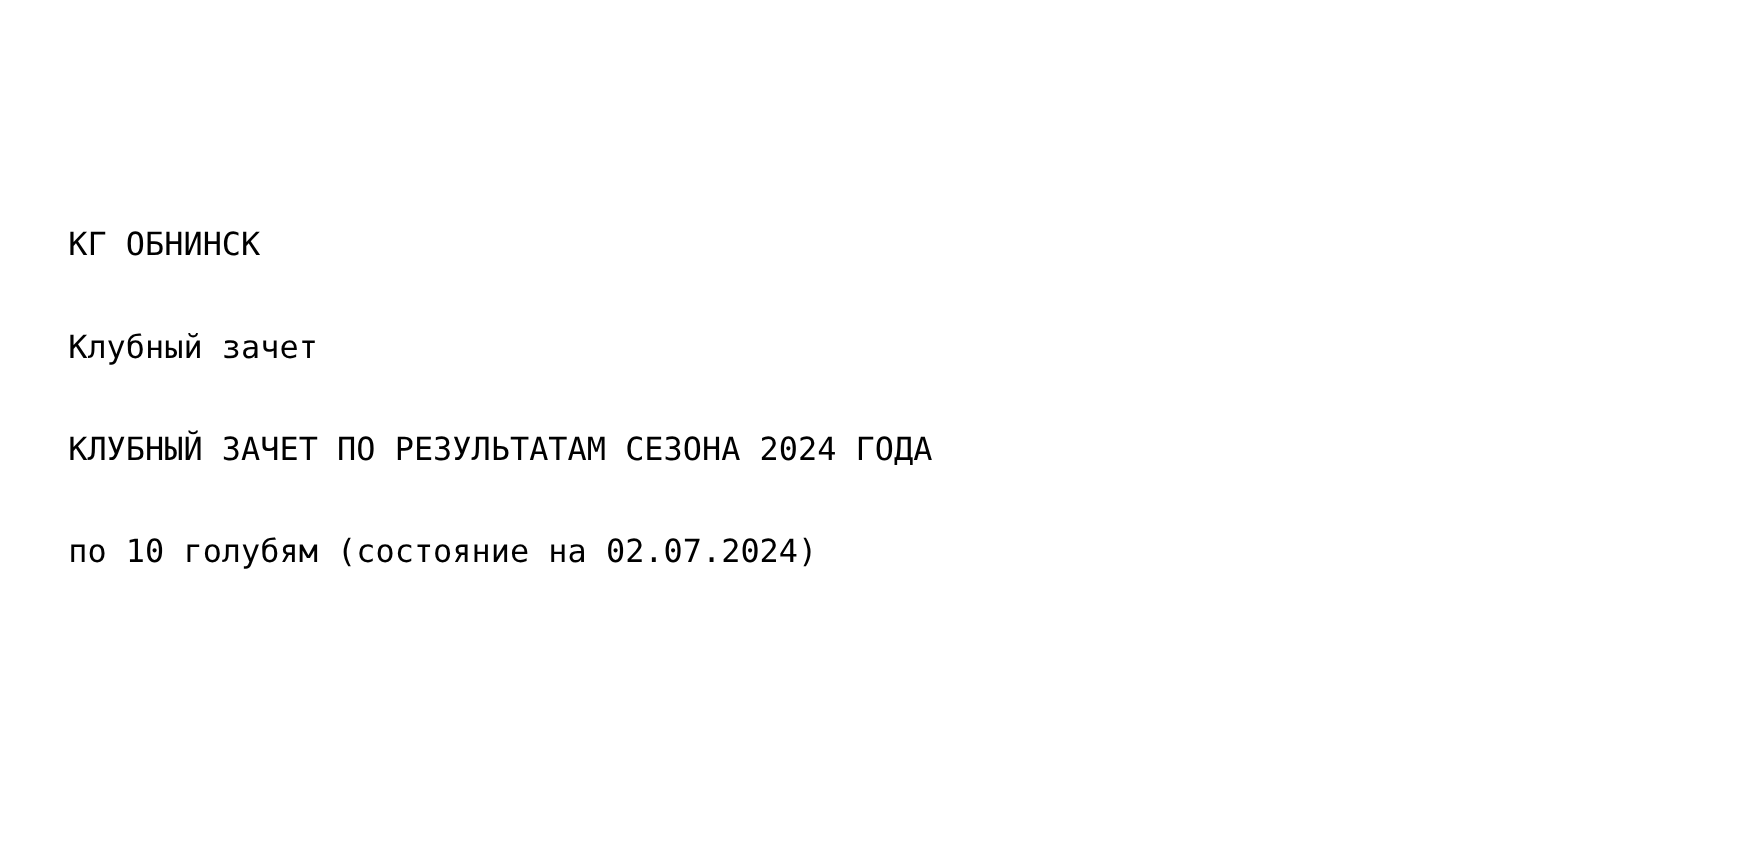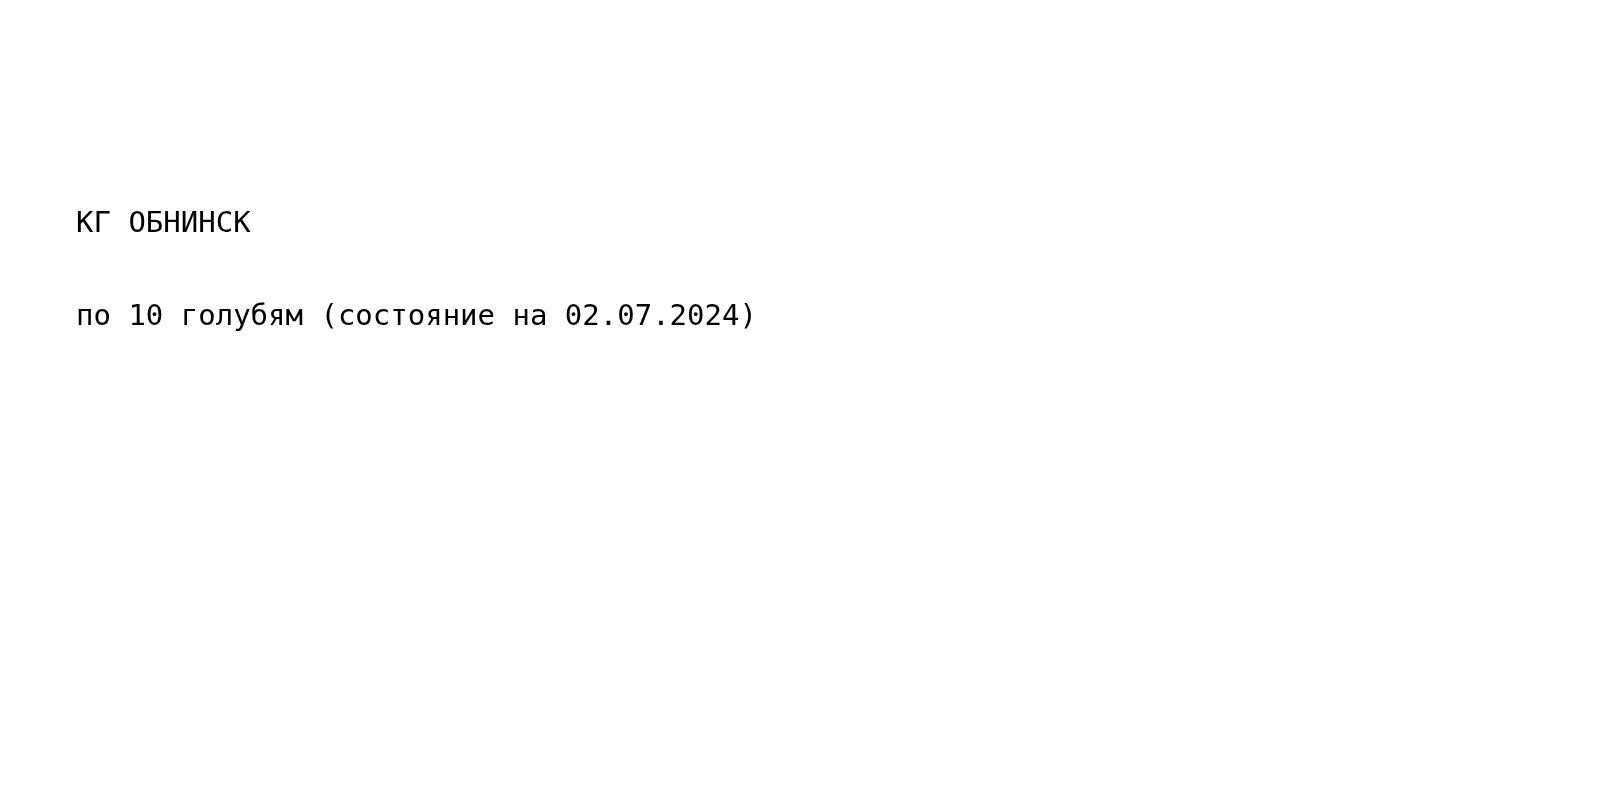--- a/index.html
+++ b/index.html
@@ -27,34 +27,35 @@
     line-height: 31px;
     white-space: pre;
     letter-spacing: 0px;
   }
   .header-block {
     margin: 0;
   }
   .header-line {
     display: block;
     white-space: pre;
-    margin-left: 14px;
   }
   .spacer-sm {
     height: 31px;
   }
 </style>
 </head>
 <body>
 
 <div class="page">
   <div class="doc">
 
     <div class="header-block">
       <span class="header-line">КГ ОБНИНСК</span>
+      <span class="header-line">Клубный зачет</span>
+      <span class="header-line">КЛУБНЫЙ ЗАЧЕТ ПО РЕЗУЛЬТАТАМ СЕЗОНА 2024 ГОДА</span>
       <span class="header-line">по 10 голубям (состояние на 02.07.2024)</span>
     </div>
 
     <div class="spacer-sm"></div>
 
     
 
     
 
   </div>

